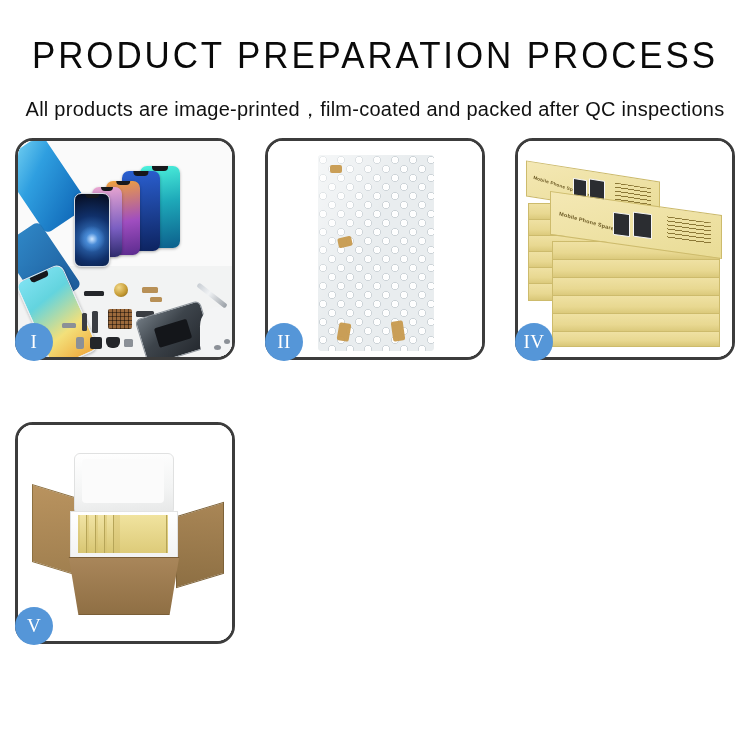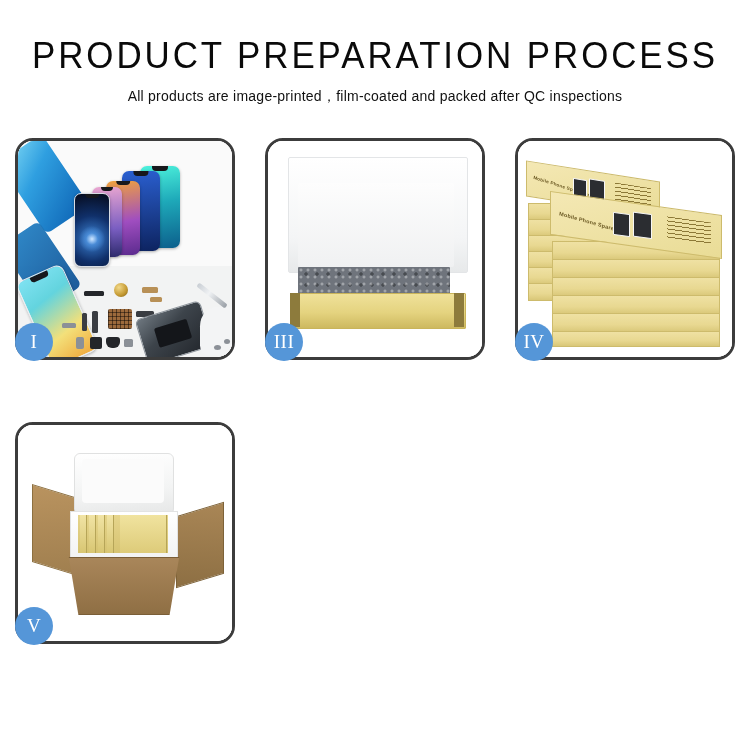--- a/index.html
+++ b/index.html
@@ -25,23 +25,23 @@
     font-family: "Liberation Sans", sans-serif;
     font-size: 36px;
     font-weight: 400;
     letter-spacing: 3.0px;
     color: #0a0a0a;
     line-height: 1.0;
     transform: scaleX(0.97);
     white-space: nowrap;
   }
   #page-subtitle {
-    margin-top: 14px;
+    margin-top: 22px;
     font-family: "Liberation Sans", sans-serif;
-    font-size: 14px;
+    font-size: 20px;
     font-weight: 400;
     letter-spacing: 0.25px;
     color: #111111;
     white-space: nowrap;
   }
 
   
   #panel-grid {
     position: absolute;
     left: 0;
@@ -432,33 +432,38 @@
           <div class="blk"></div>
         </div>
       <div id="p1-hand"></div>
       <div id="p1-tweez"></div>
       <div class="part grey" style="left:196px; top:204px; width:7px; height:5px; border-radius:50%;"></div>
       <div class="part grey" style="left:206px; top:198px; width:6px; height:5px; border-radius:50%;"></div>
     </div>
     <div class="step-badge">I</div>
   </div>
 
-
   <div class="panel">
     <div class="panel-photo">
-      <div class="p3-bg"></div>
-      <div id="p3-lid"></div>
-      <div id="p3-lid-inner"></div>
-      <div id="p3-foam"></div>
-      <div id="p3-base"></div>
-      <div id="p3-base-l"></div>
-      <div id="p3-base-r"></div>
+      <div class="p2-bg"></div>
+      <div id="p2-bag">
+        <div id="p2-screen">
+          <div class="flexcut"></div>
+        </div>
+        <div id="p2-bubbles"></div>
+        <div id="p2-gloss"></div>
+      </div>
+      <div class="p2-tape" id="p2-tape-1"></div>
+      <div class="p2-tape" id="p2-tape-2"></div>
+      <div class="p2-tape" id="p2-tape-3"></div>
+      <div class="p2-tape" id="p2-tape-4"></div>
     </div>
-    <div class="step-badge">III</div>
+    <div class="step-badge">II</div>
   </div>
+
 
   <div class="panel">
     <div class="panel-photo">
       <div class="p4-bg"></div>
 
       <div class="kbox" style="left:10px; top:62px; width:108px; height:16px;"></div>
       <div class="kbox" style="left:10px; top:78px; width:108px; height:16px;"></div>
       <div class="kbox" style="left:10px; top:94px; width:108px; height:16px;"></div>
       <div class="kbox" style="left:10px; top:110px; width:108px; height:16px;"></div>
       <div class="kbox" style="left:10px; top:126px; width:108px; height:16px;"></div>

